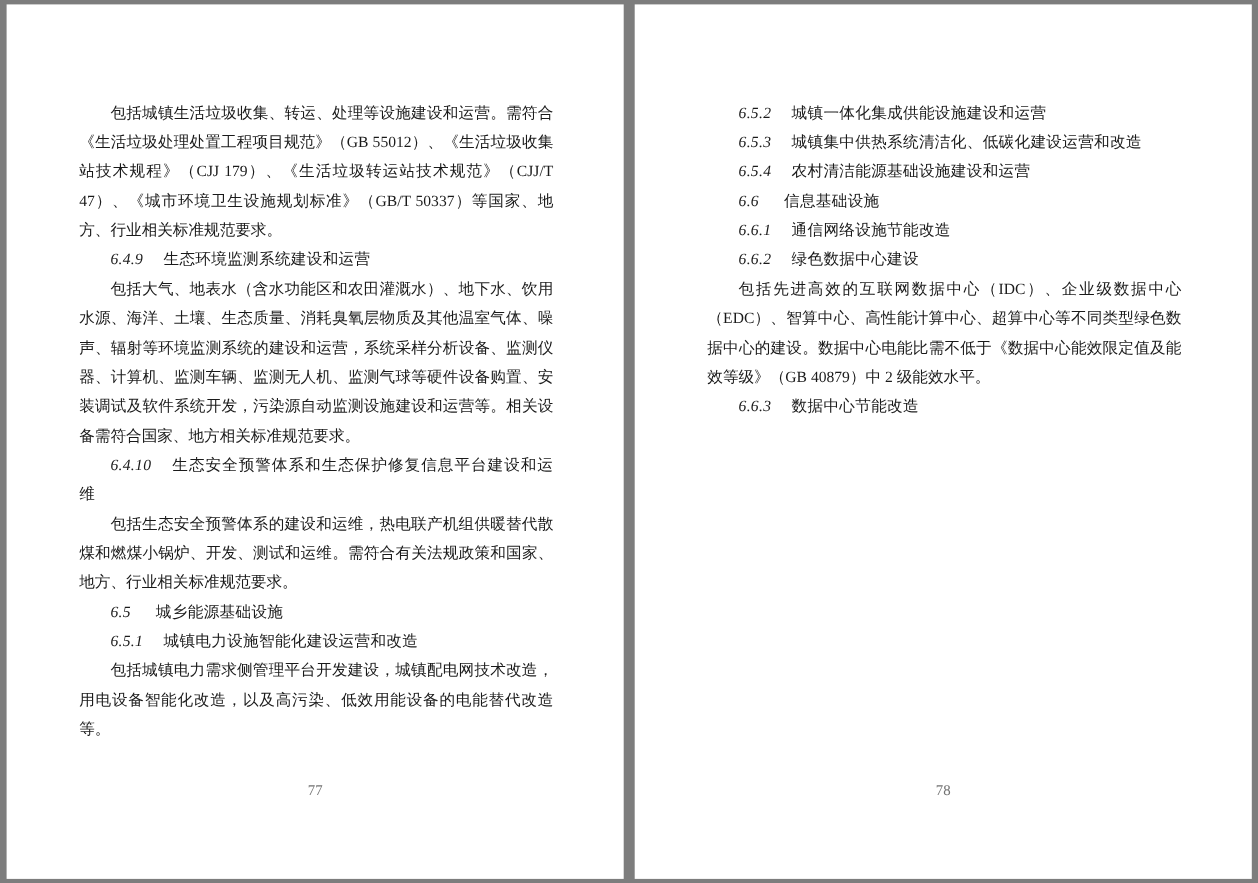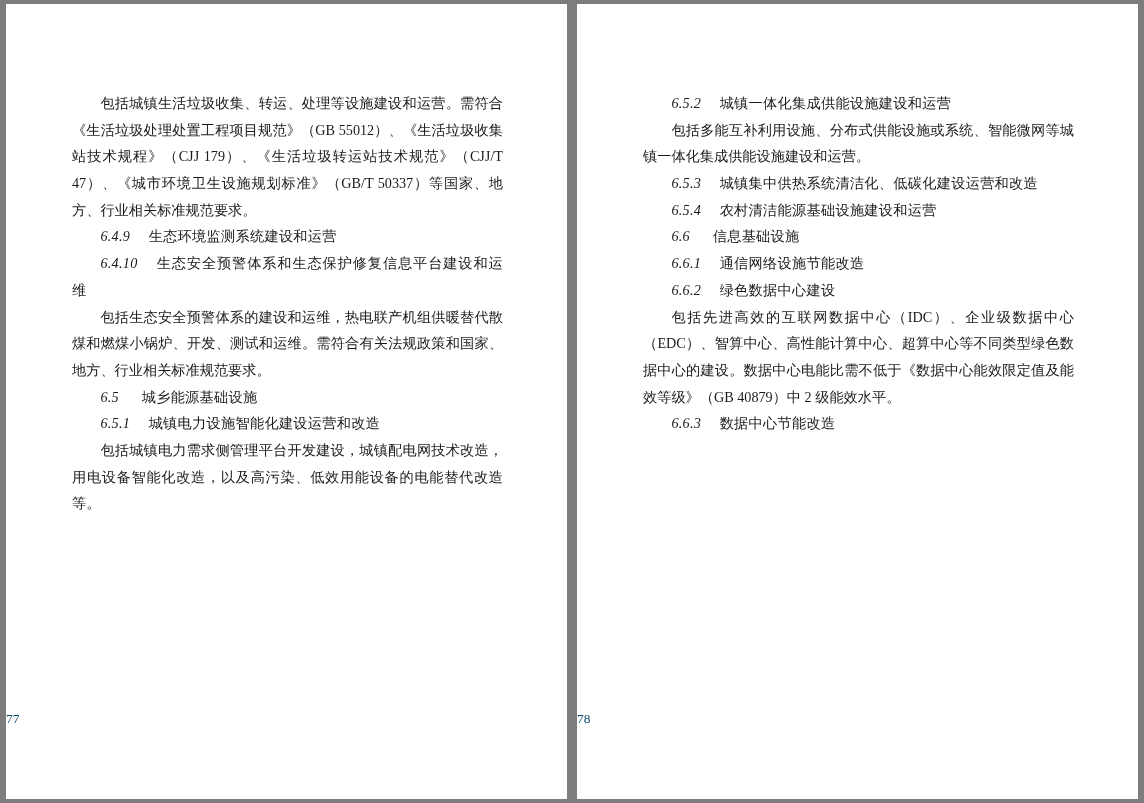--- a/index.html
+++ b/index.html
@@ -51,47 +51,48 @@
     font-style: italic;
   }
   .heading.l2 .num {
     margin-right: 1.6em;
   }
   .pageno {
     position: absolute;
     bottom: 72px;
     left: 0;
     right: 0;
+    text-align: center;
     font-size: 13.5px;
-    color: #0c4a6e;
+    color: #737373;
     font-family: "Liberation Serif", serif;
   }
 </style>
 </head>
 <body>
 
 <div class="spread">
 
   <div class="page">
     <div class="page-body">
       <p class="para">包括城镇生活垃圾收集、转运、处理等设施建设和运营。需符合《生活垃圾处理处置工程项目规范》（GB 55012）、《生活垃圾收集站技术规程》（CJJ 179）、《生活垃圾转运站技术规范》（CJJ/T 47）、《城市环境卫生设施规划标准》（GB/T 50337）等国家、地方、行业相关标准规范要求。</p>
       <p class="heading l3"><span class="num">6.4.9</span><span>生态环境监测系统建设和运营</span></p>
+      <p class="para">包括大气、地表水（含水功能区和农田灌溉水）、地下水、饮用水源、海洋、土壤、生态质量、消耗臭氧层物质及其他温室气体、噪声、辐射等环境监测系统的建设和运营，系统采样分析设备、监测仪器、计算机、监测车辆、监测无人机、监测气球等硬件设备购置、安装调试及软件系统开发，污染源自动监测设施建设和运营等。相关设备需符合国家、地方相关标准规范要求。</p>
       <p class="heading l3"><span class="num">6.4.10</span><span>生态安全预警体系和生态保护修复信息平台建设和运维</span></p>
       <p class="para">包括生态安全预警体系的建设和运维，热电联产机组供暖替代散煤和燃煤小锅炉、开发、测试和运维。需符合有关法规政策和国家、地方、行业相关标准规范要求。</p>
       <p class="heading l2"><span class="num">6.5</span><span>城乡能源基础设施</span></p>
       <p class="heading l3"><span class="num">6.5.1</span><span>城镇电力设施智能化建设运营和改造</span></p>
       <p class="para">包括城镇电力需求侧管理平台开发建设，城镇配电网技术改造，用电设备智能化改造，以及高污染、低效用能设备的电能替代改造等。</p>
     </div>
     <div class="pageno">77</div>
   </div>
 
   <div class="page">
     <div class="page-body">
       <p class="heading l3"><span class="num">6.5.2</span><span>城镇一体化集成供能设施建设和运营</span></p>
-      <p class="para">包括多能互补利用设施、分布式供能设施或系统、智能微网等城镇一体化集成供能设施建设和运营。</p>
       <p class="heading l3"><span class="num">6.5.3</span><span>城镇集中供热系统清洁化、低碳化建设运营和改造</span></p>
       <p class="heading l3"><span class="num">6.5.4</span><span>农村清洁能源基础设施建设和运营</span></p>
       <p class="heading l2"><span class="num">6.6</span><span>信息基础设施</span></p>
       <p class="heading l3"><span class="num">6.6.1</span><span>通信网络设施节能改造</span></p>
       <p class="heading l3"><span class="num">6.6.2</span><span>绿色数据中心建设</span></p>
       <p class="para">包括先进高效的互联网数据中心（IDC）、企业级数据中心（EDC）、智算中心、高性能计算中心、超算中心等不同类型绿色数据中心的建设。数据中心电能比需不低于《数据中心能效限定值及能效等级》（GB 40879）中 2 级能效水平。</p>
       <p class="heading l3"><span class="num">6.6.3</span><span>数据中心节能改造</span></p>
     </div>
     <div class="pageno">78</div>
   </div>

